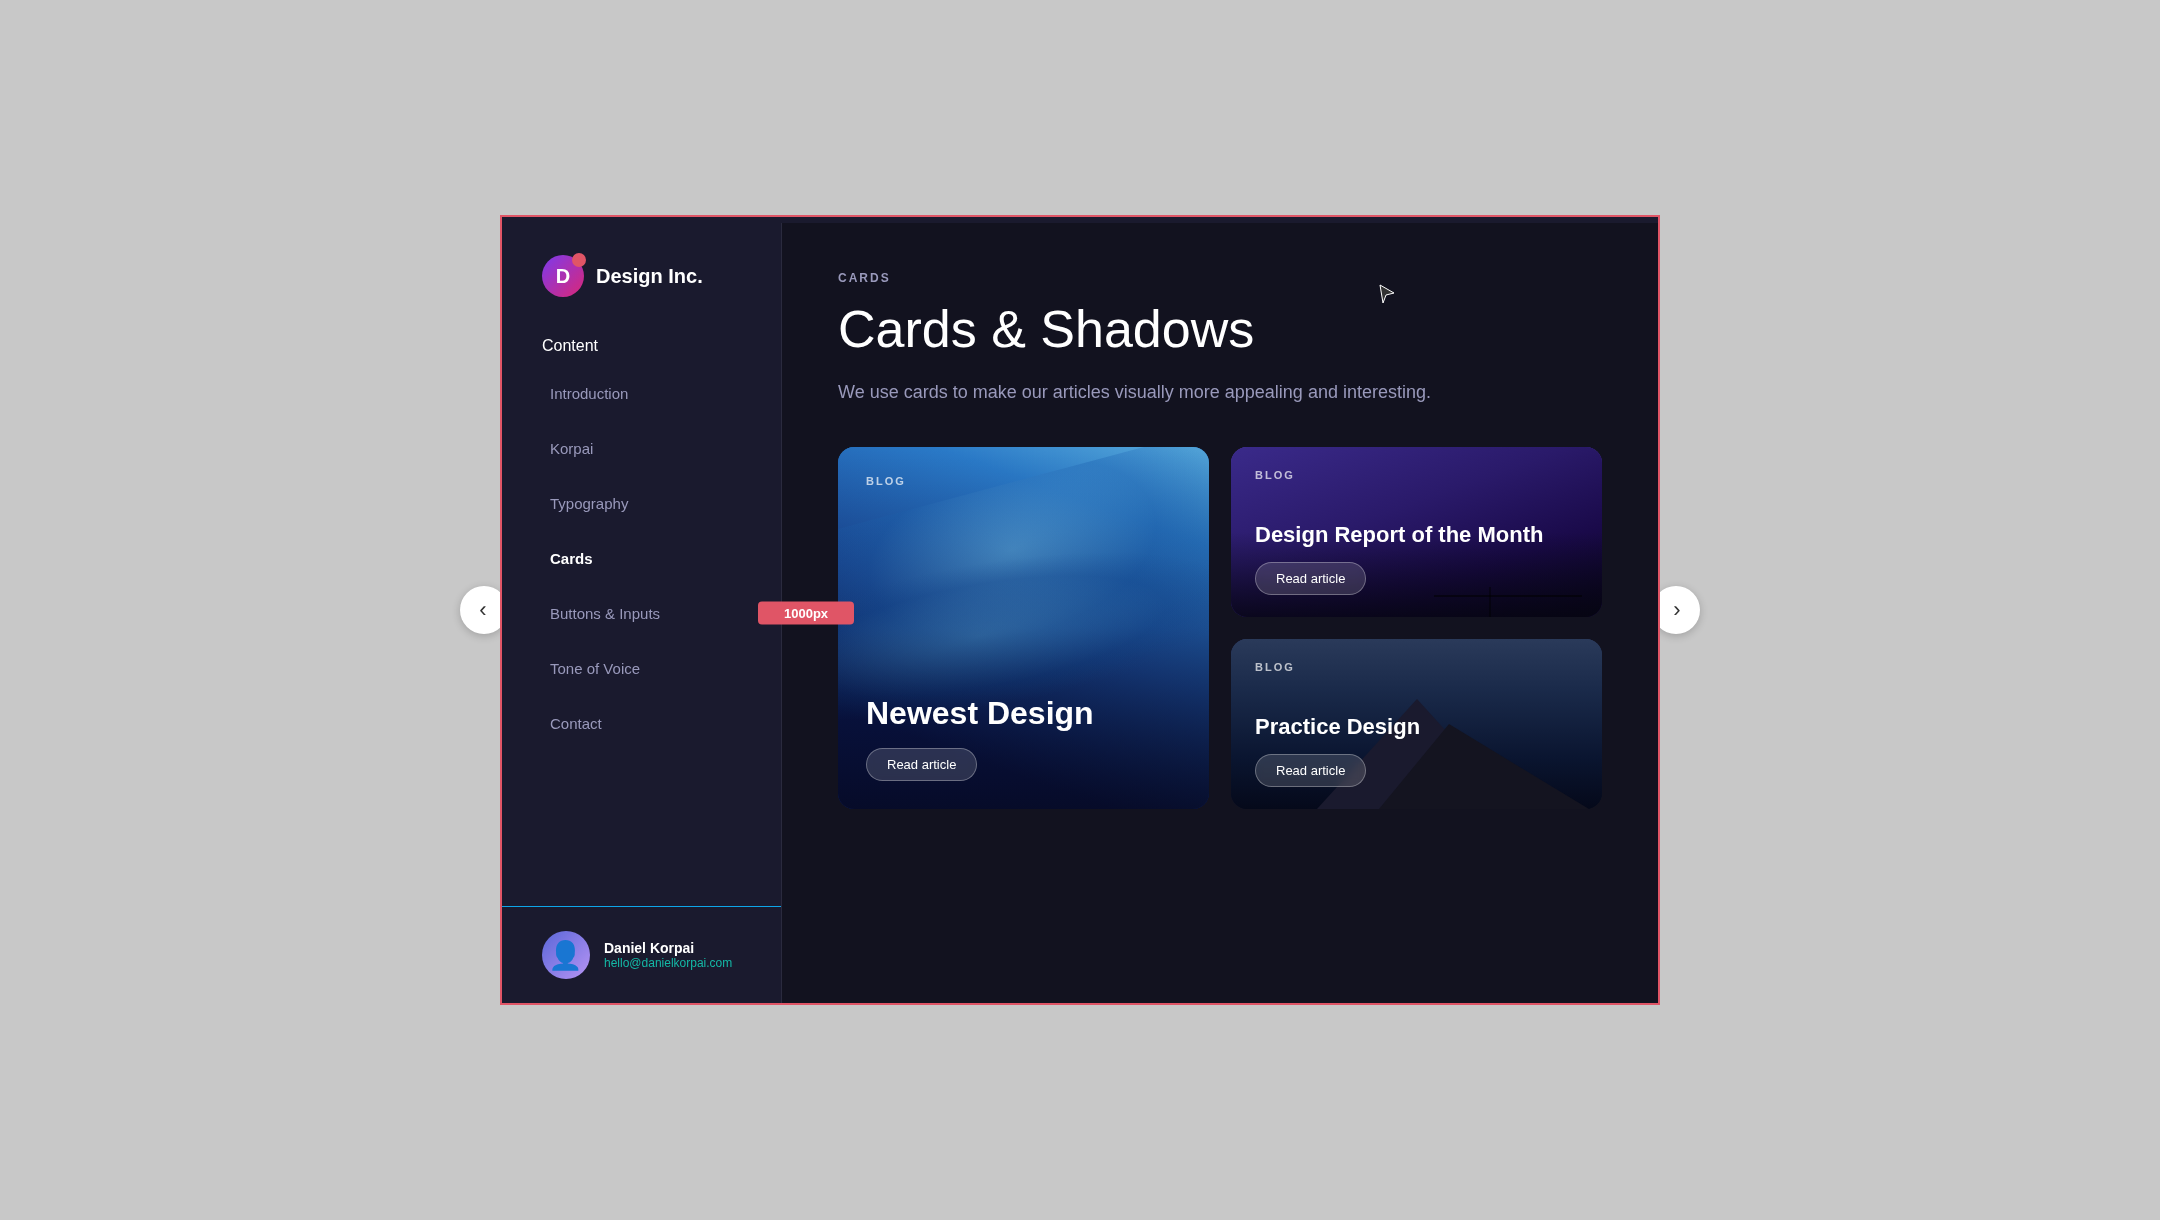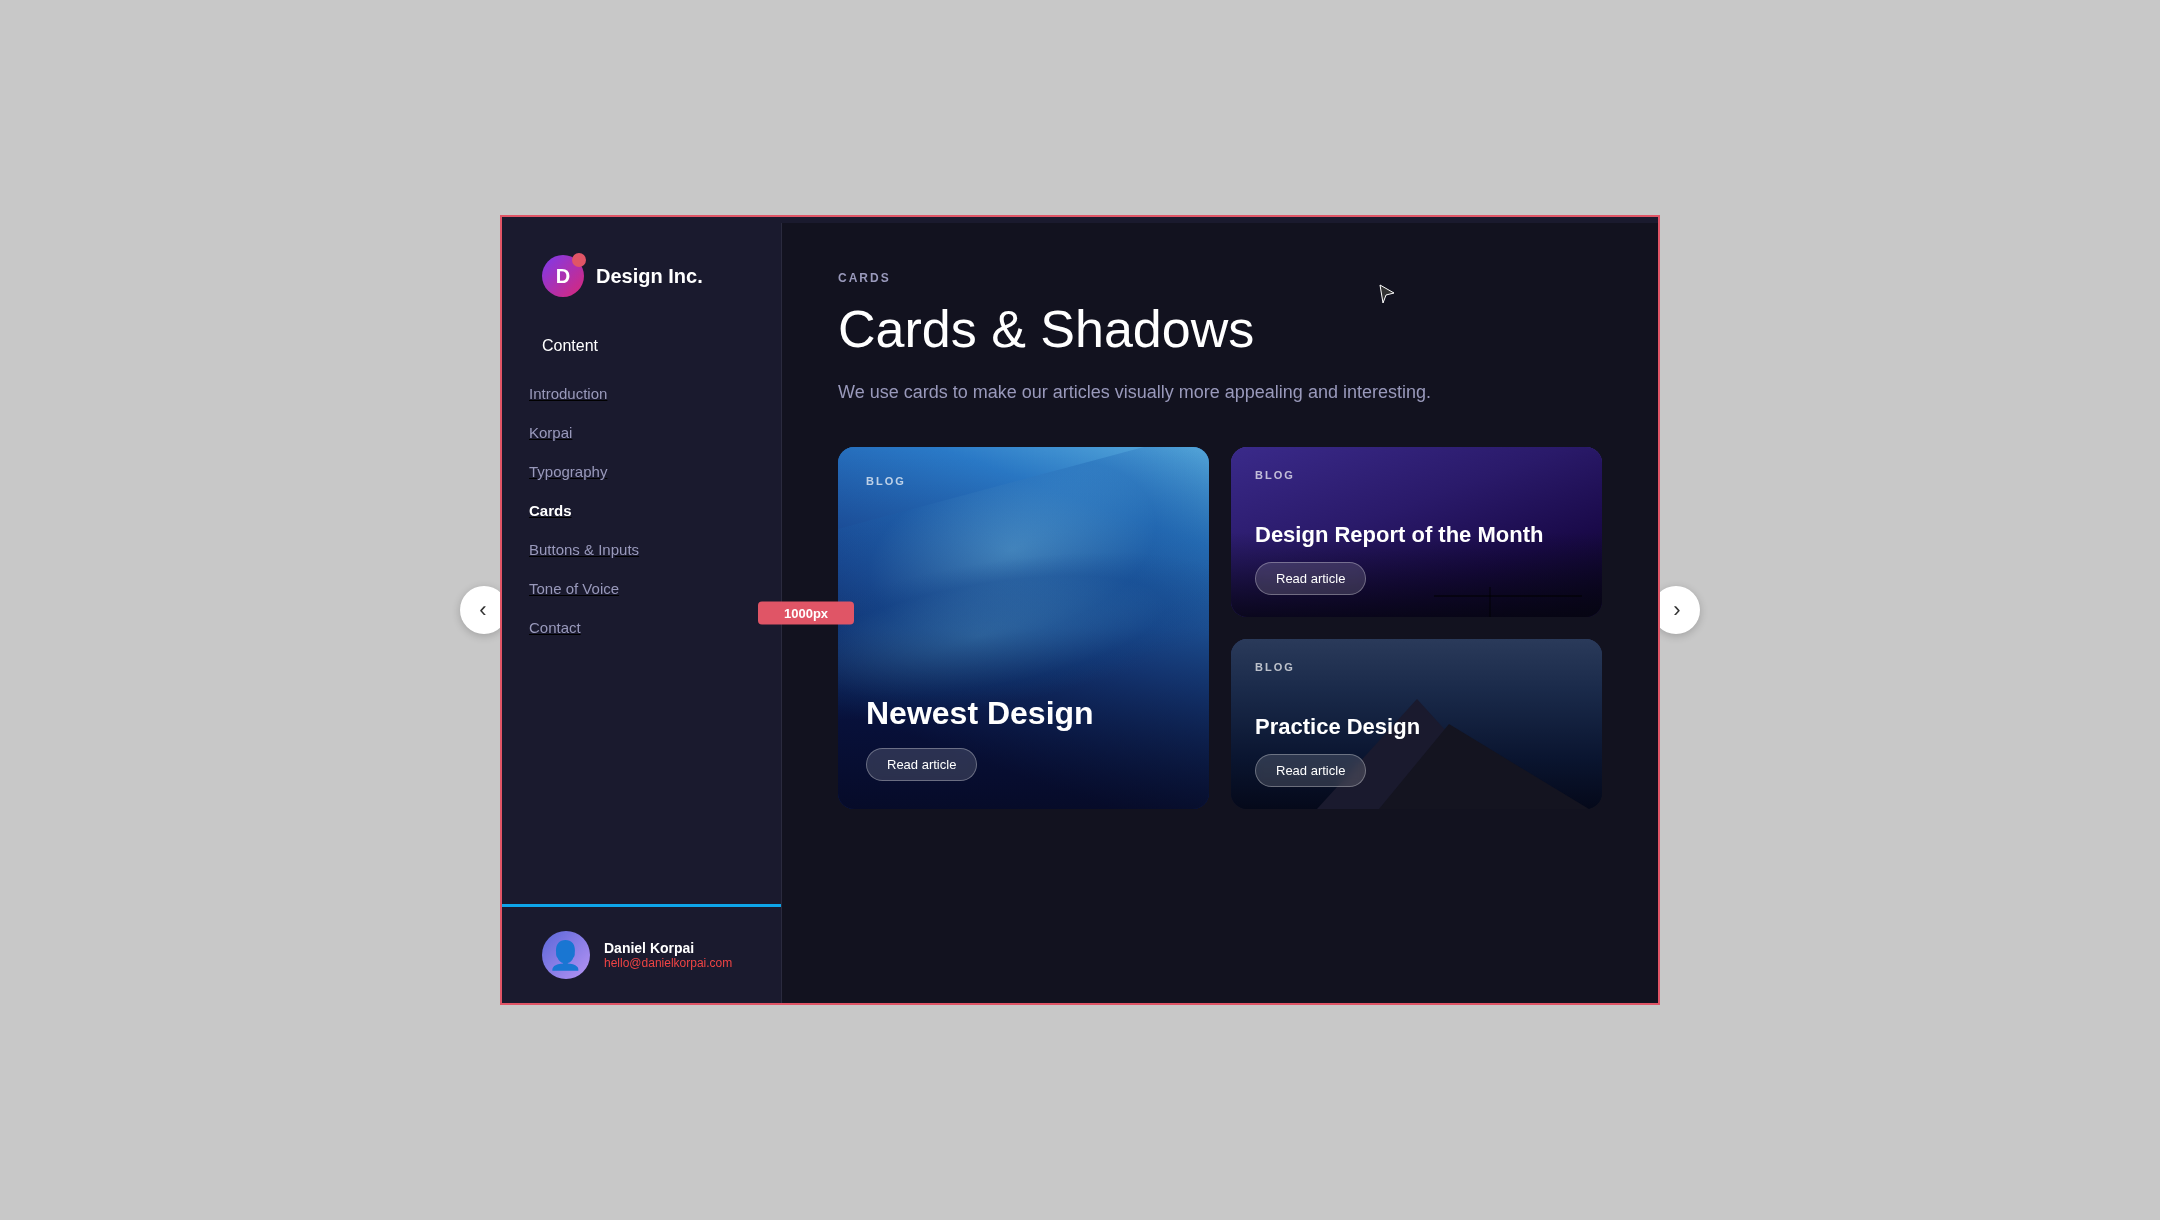--- a/index.html
+++ b/index.html
@@ -75,43 +75,42 @@
     }
     .sidebar-section-label {
       color: #ffffff;
       font-size: 16px;
       font-weight: 400;
       padding: 0 40px 20px 40px;
     }
     .sidebar-nav {
       display: flex;
       flex-direction: column;
-      gap: 2px;
-      padding: 0 27px;
+      gap: 18px;
+      padding: 0 48px;
       flex: 1;
-      text-decoration: underline;
     }
     .nav-item {
       color: #9999bb;
       font-size: 15px;
       padding: 10px 0;
       cursor: pointer;
       transition: color 0.2s;
       text-decoration: none;
     }
     .nav-item.active {
       color: #ffffff;
       font-weight: 600;
     }
     .sidebar-footer {
       padding: 24px 40px;
       display: flex;
       align-items: center;
       gap: 14px;
-      border-top: 3px solid #0ea5e9;
+      border-top: 1px solid #0ea5e9;
       margin-top: auto;
     }
     .footer-avatar-img {
       width: 48px;
       height: 48px;
       border-radius: 50%;
       background: linear-gradient(135deg, #5a67d8, #b794f4);
       position: relative;
       overflow: hidden;
     }
@@ -122,21 +121,21 @@
       top: 50%;
       left: 50%;
       transform: translate(-50%, -50%);
     }
     .footer-name {
       color: #ffffff;
       font-size: 14px;
       font-weight: 600;
     }
     .footer-email {
-      color: #ef4444;
+      color: #14b8a6;
       font-size: 12px;
     }
     .width-badge {
       position: absolute;
       left: 256px;
       top: 50%;
       transform: translateY(-50%);
       background: #e05566;
       color: white;
       font-size: 13px;

